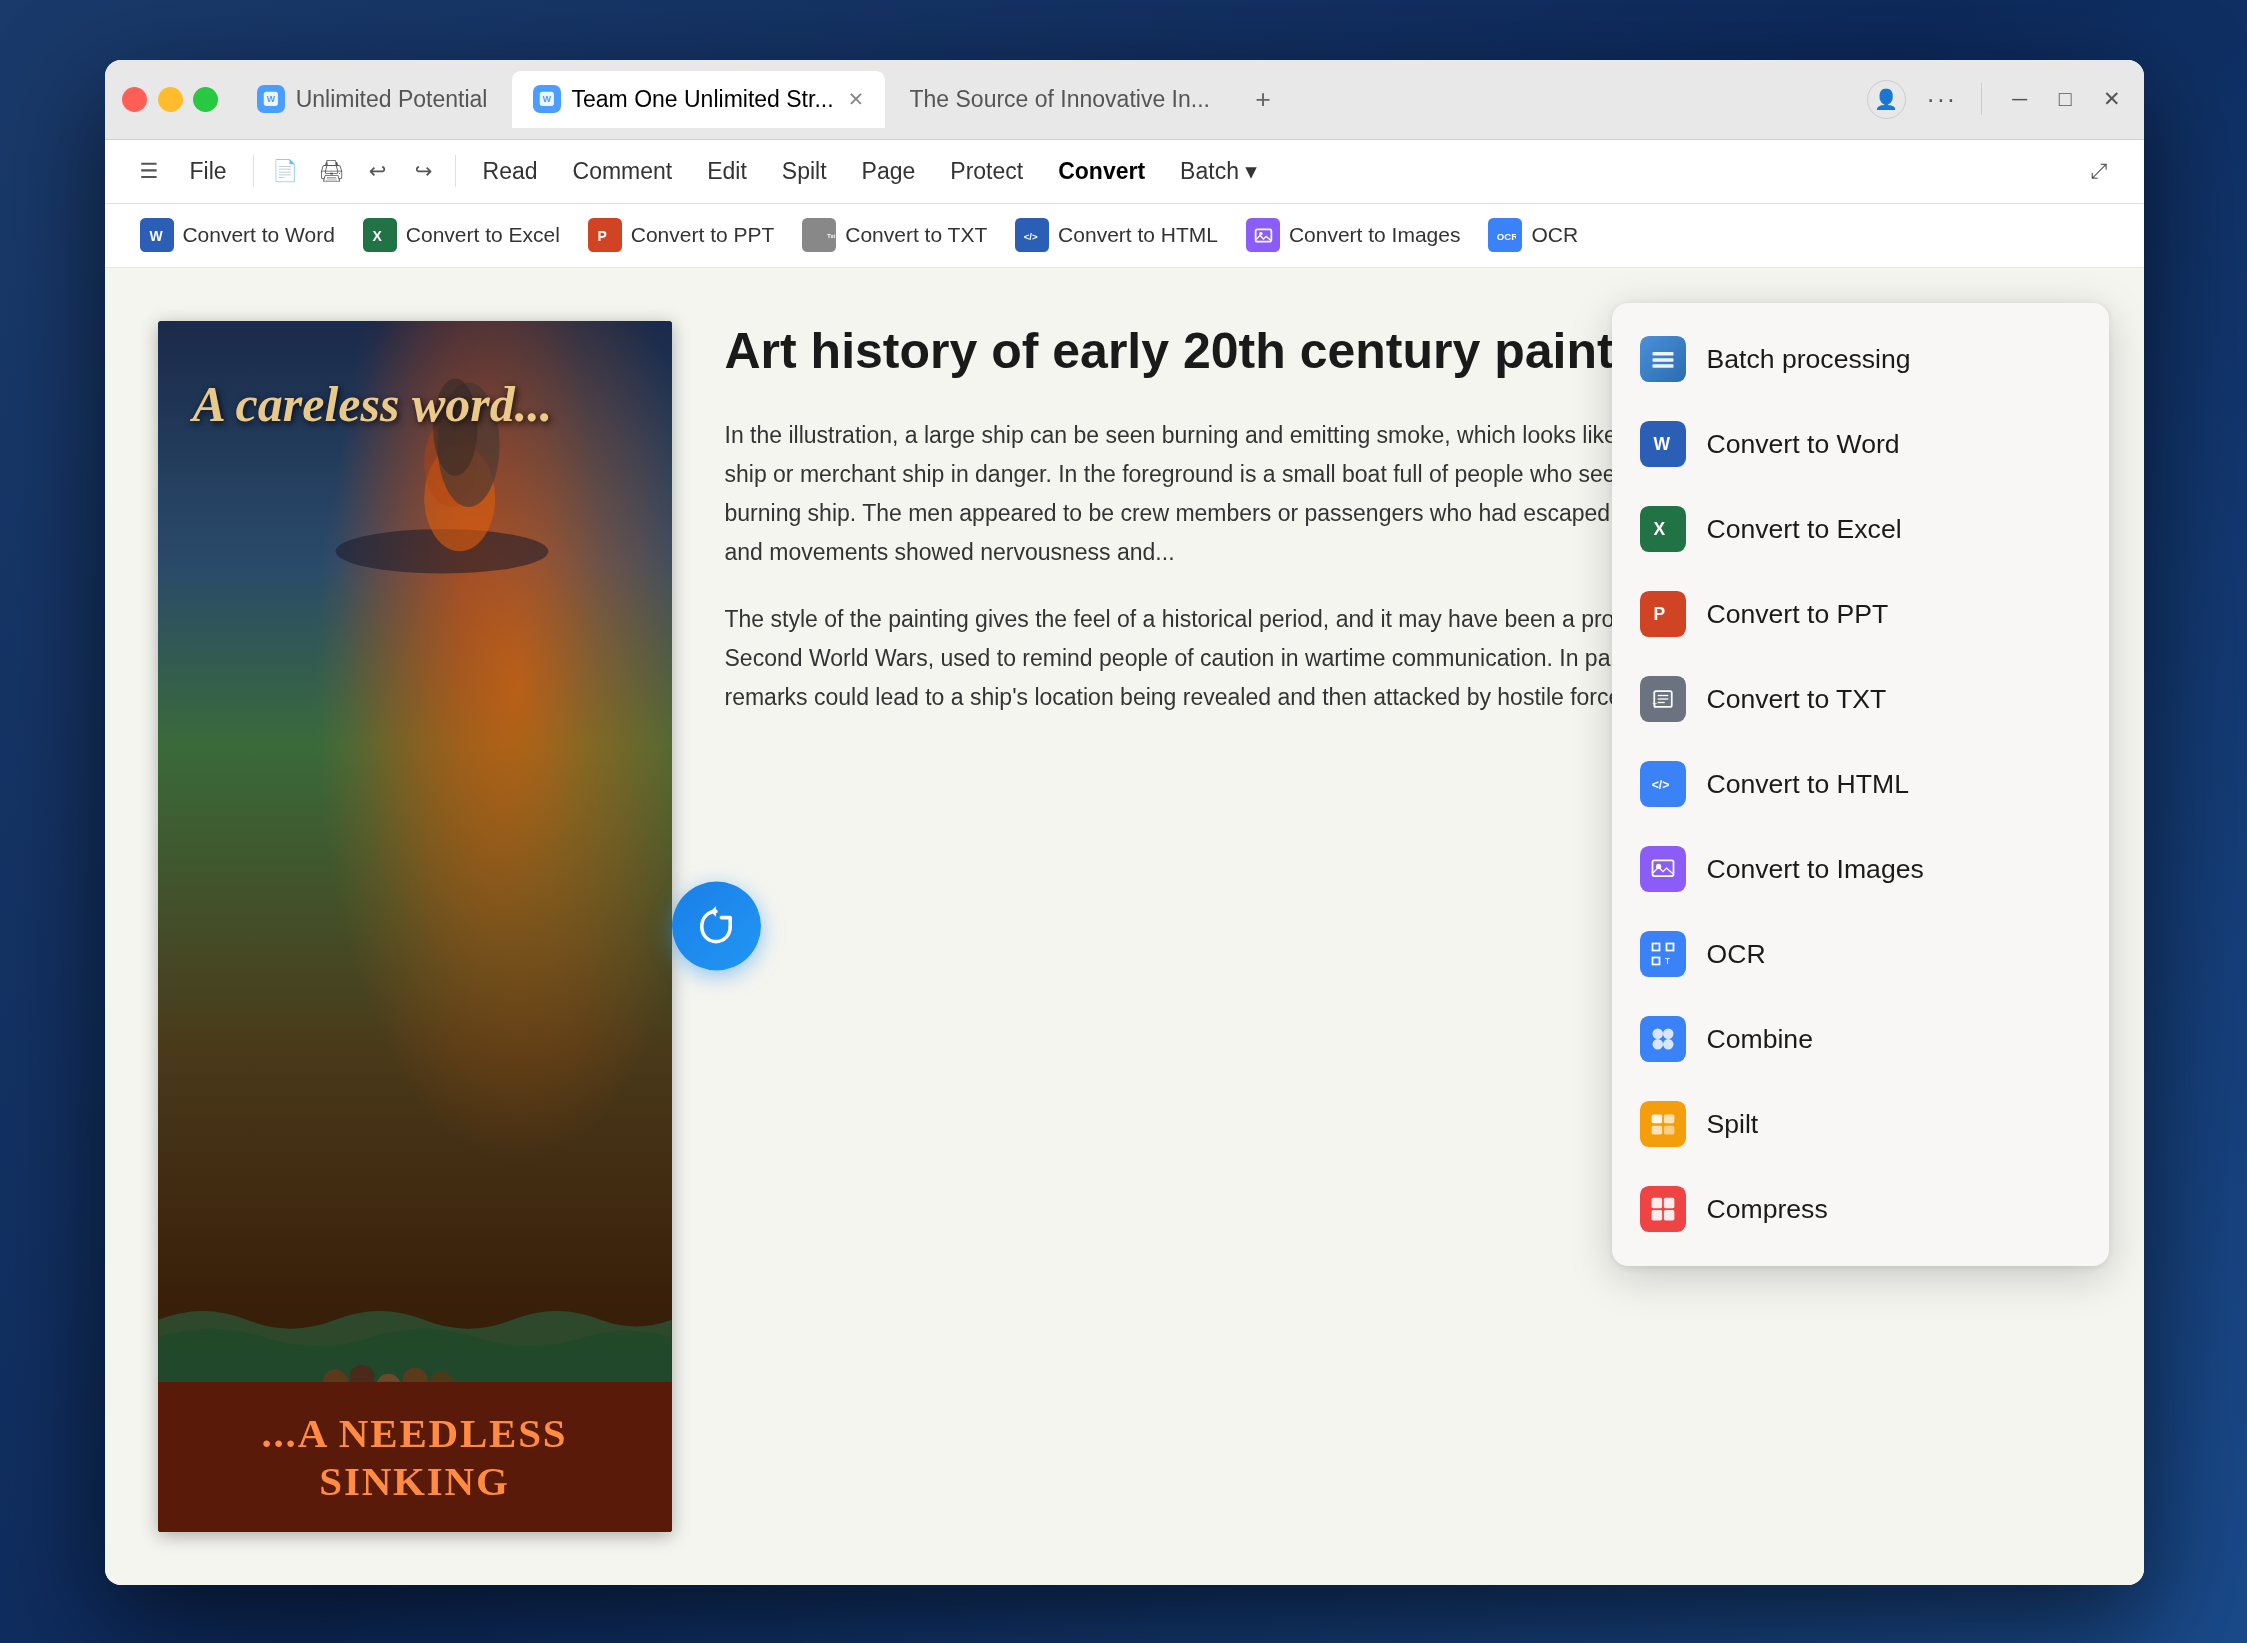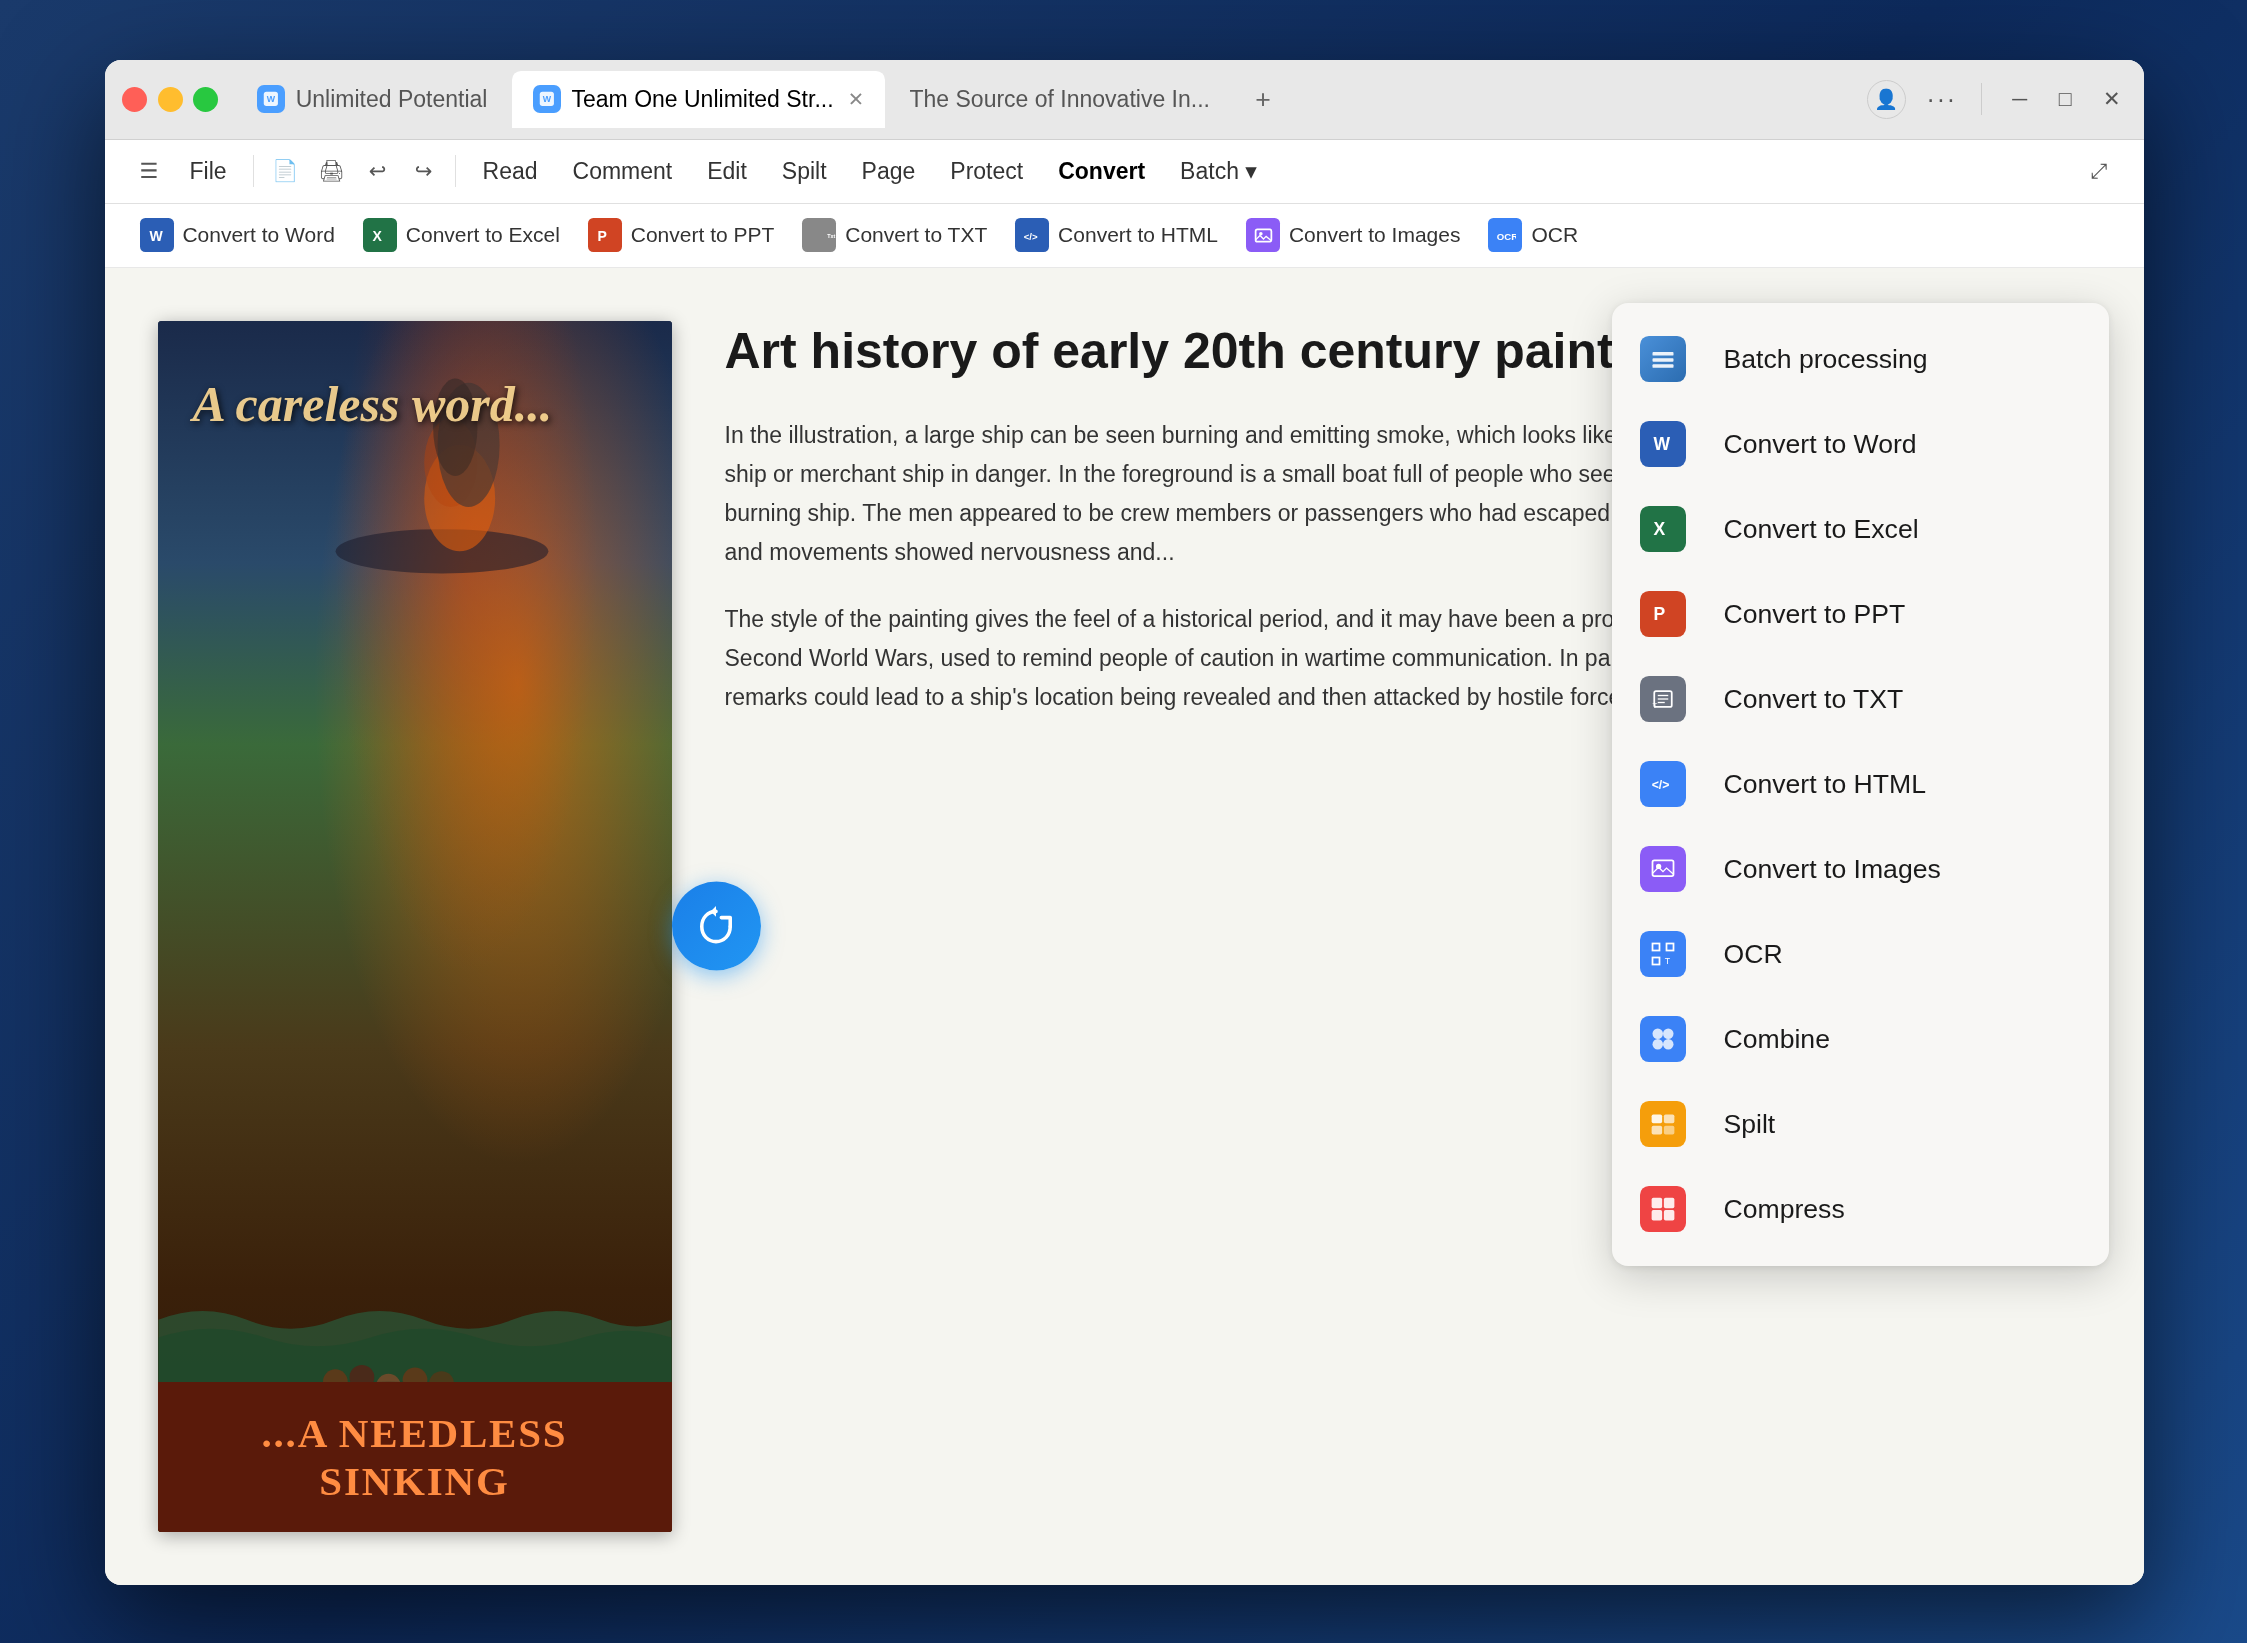--- a/index.html
+++ b/index.html
@@ -345,21 +345,21 @@
       background: #f8f7f5;
       border-radius: 16px;
       box-shadow: 0 10.6px 43px rgba(0,0,0,0.18), 0 1.8px 7px rgba(0,0,0,0.08);
       padding: 14px 0;
       z-index: 200;
     }
 
     .dropdown-item {
       display: flex;
       align-items: center;
-      gap: 38px;
+      gap: 21px;
       padding: 19.5px 28px;
       cursor: pointer;
       font-size: 26.6px;
       color: #1a1a1a;
     }
     .dropdown-icon {
       width: 46px;
       height: 46px;
       border-radius: 8.9px;
       display: flex;

